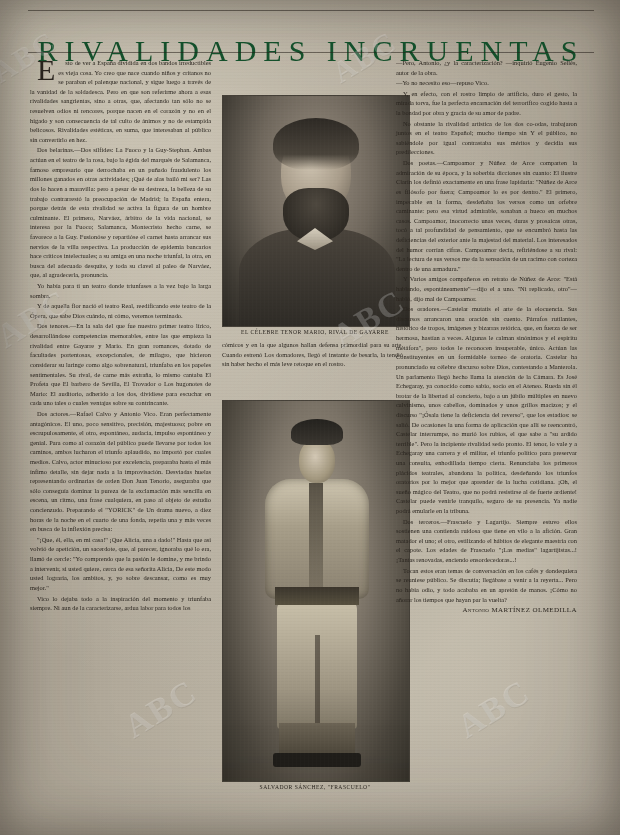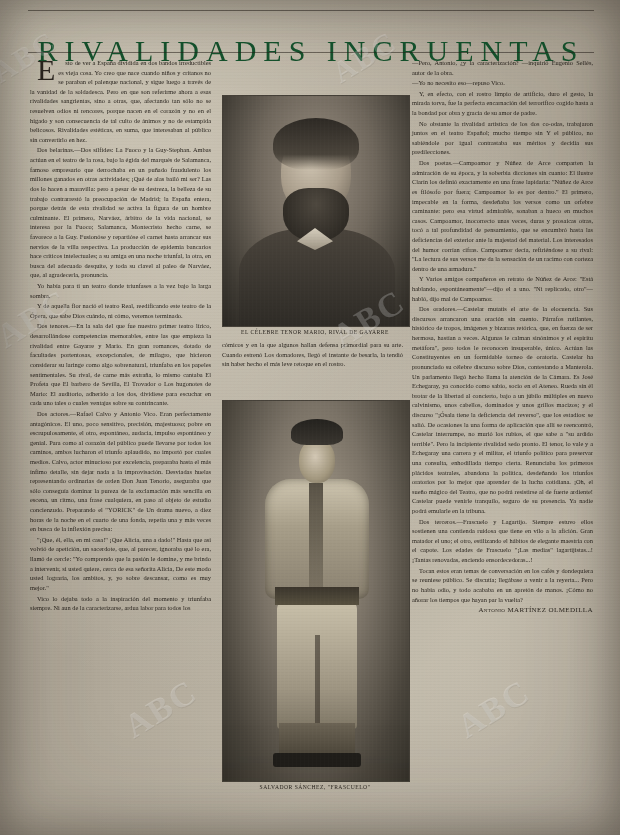--- a/index.html
+++ b/index.html
@@ -75,21 +75,21 @@
     top:58px;
     width:181px;
     font-size:6.4px;
     line-height:1.5;
     text-align:justify;
     color:#2a251f;
     column-gap:0;
   }
   .col.c1{left:30px;}
   .col.c2{left:222px;}
-  .col.c3{left:412px;}
+  .col.c3{left:396px;}
 
   .col p{margin:0 0 1px 0;text-indent:7px;}
   .col p.nind{text-indent:0;}
   .lead{font-size:6.4px;}
   .dropcap{
     float:left;
     font-size:30px;
     line-height:22px;
     padding:1px 3px 0 0;
     font-weight:normal;

